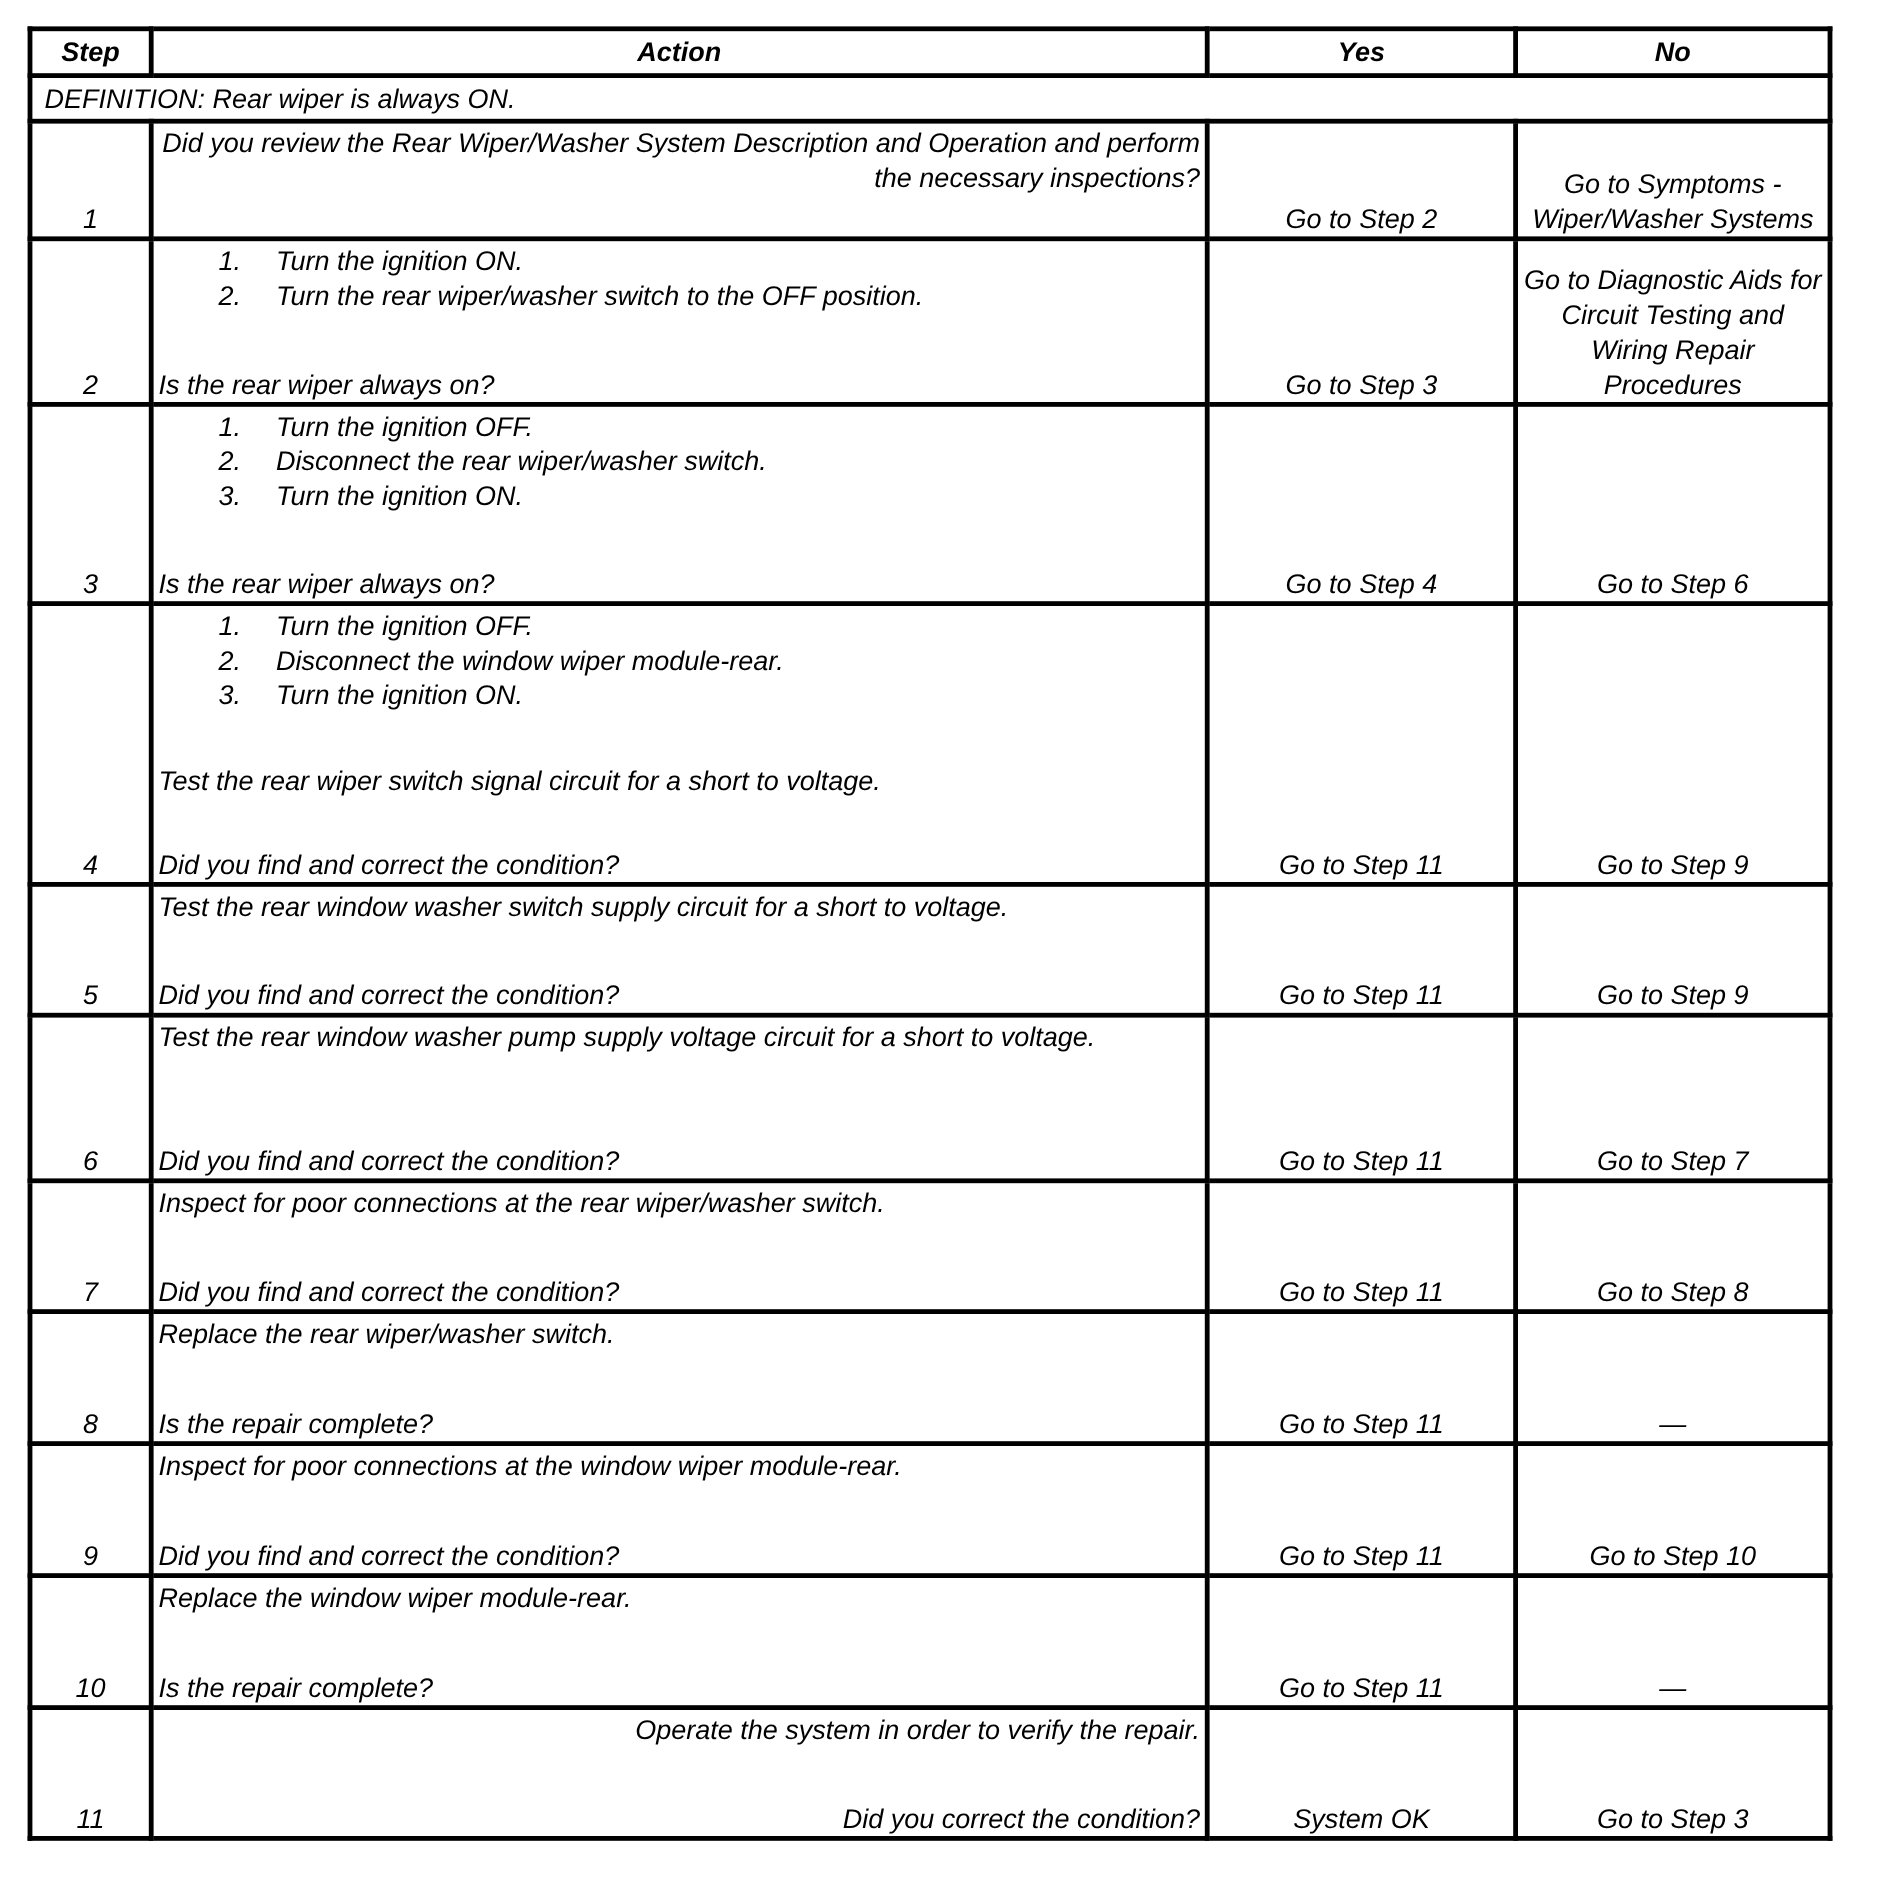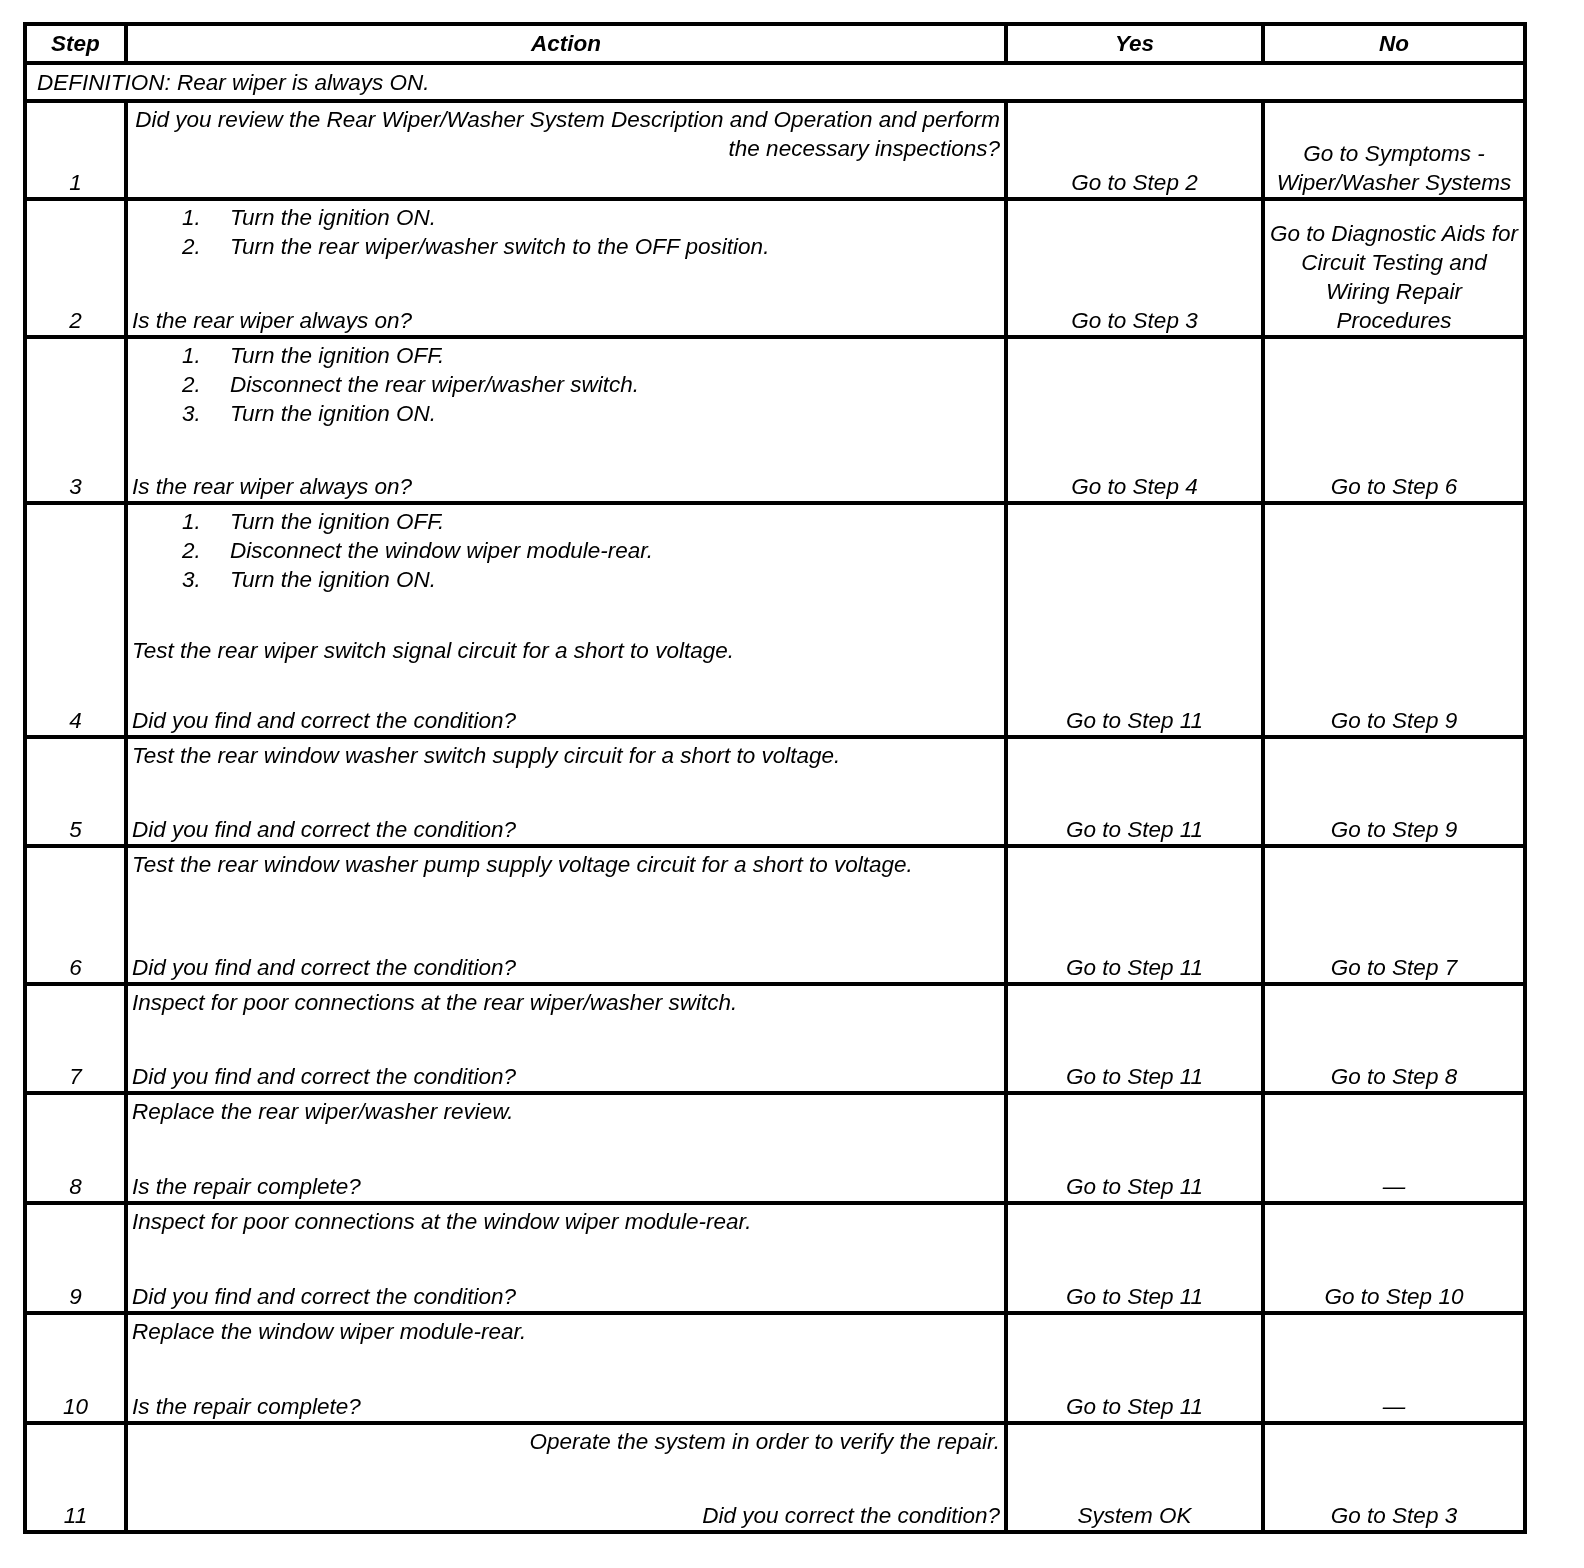--- a/index.html
+++ b/index.html
@@ -220,21 +220,21 @@
             <p class="para">Did you find and correct the condition?</p>
           </div>
         </td>
         <td class="yes">Go to Step 11</td>
         <td class="no">Go to Step 8</td>
       </tr>
       <tr style="height: 106px;">
         <td class="step-num">8</td>
         <td class="action" style="height: 106px;">
           <div class="action-inner" style="height: 104px;">
-            <p class="para">Replace the rear wiper/washer review.</p>
+            <p class="para">Replace the rear wiper/washer switch.</p>
             <div class="spacer"></div>
             <p class="para">Is the repair complete?</p>
           </div>
         </td>
         <td class="yes">Go to Step 11</td>
         <td class="no">—</td>
       </tr>
       <tr style="height: 106px;">
         <td class="step-num">9</td>
         <td class="action" style="height: 106px;">

